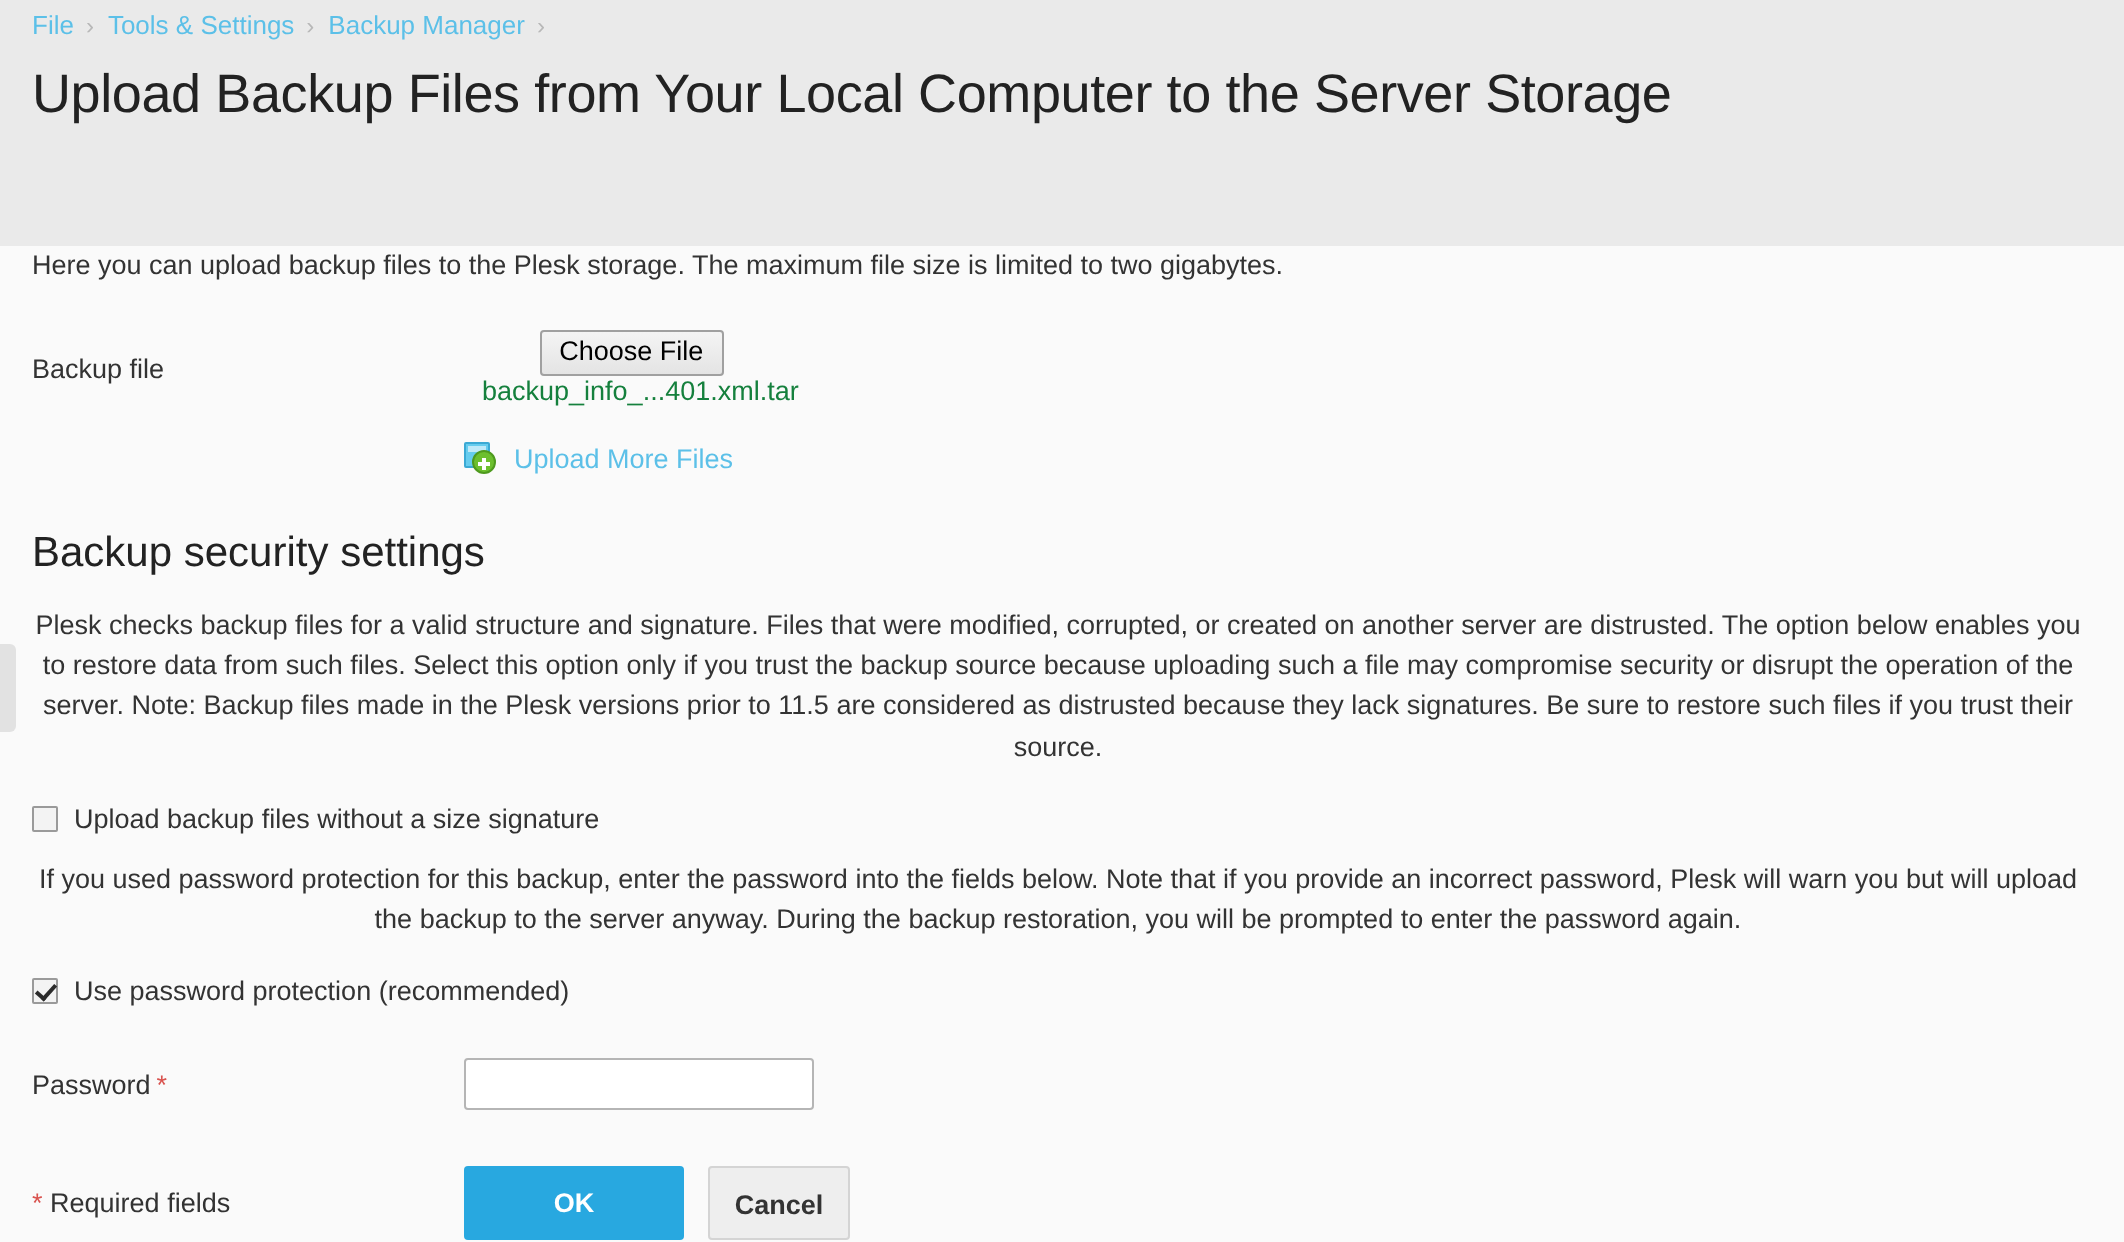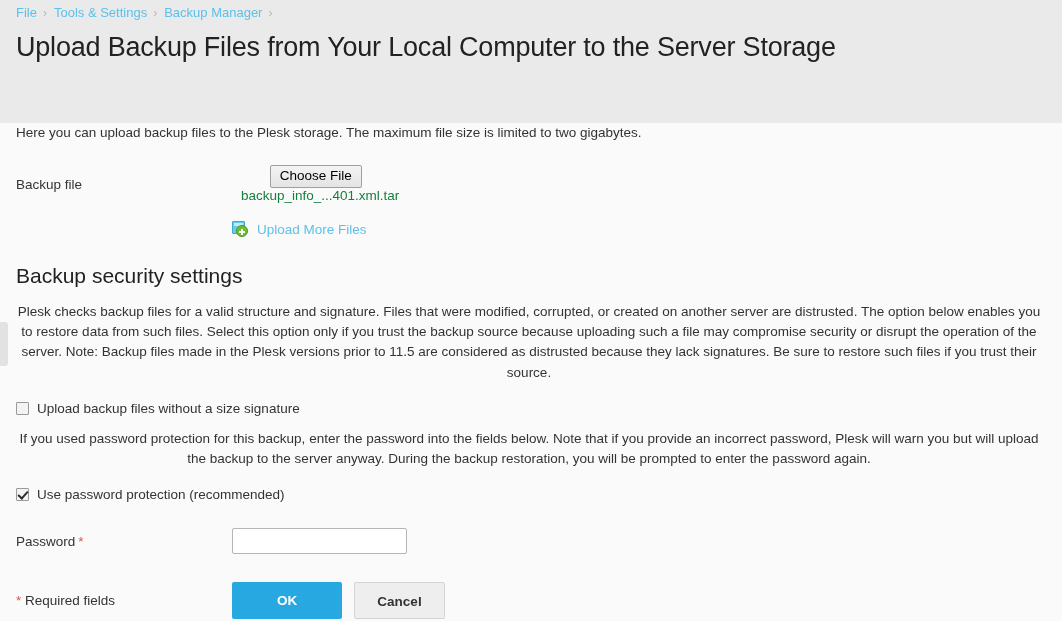--- a/index.html
+++ b/index.html
@@ -279,21 +279,21 @@
   .btn-primary {
     background: #28a8e0;
     color: #ffffff;
     width: 110px;
   }
   .btn-secondary {
     background: #eeeeee;
     color: #333333;
     border: 1px solid #d4d4d4;
     box-sizing: border-box;
-    width: 91px;
+    width: 71px;
   }
   .btn-gap { width: 12px; flex: 0 0 12px; }
 </style>
 </head>
 <body>
 
 <div class="header-band">
 
   <div class="breadcrumb">
     <a class="crumb-link">File</a><span class="crumb-sep">›</span><a class="crumb-link">Tools &amp; Settings</a><span class="crumb-sep">›</span><a class="crumb-link">Backup Manager</a><span class="crumb-sep">›</span>

